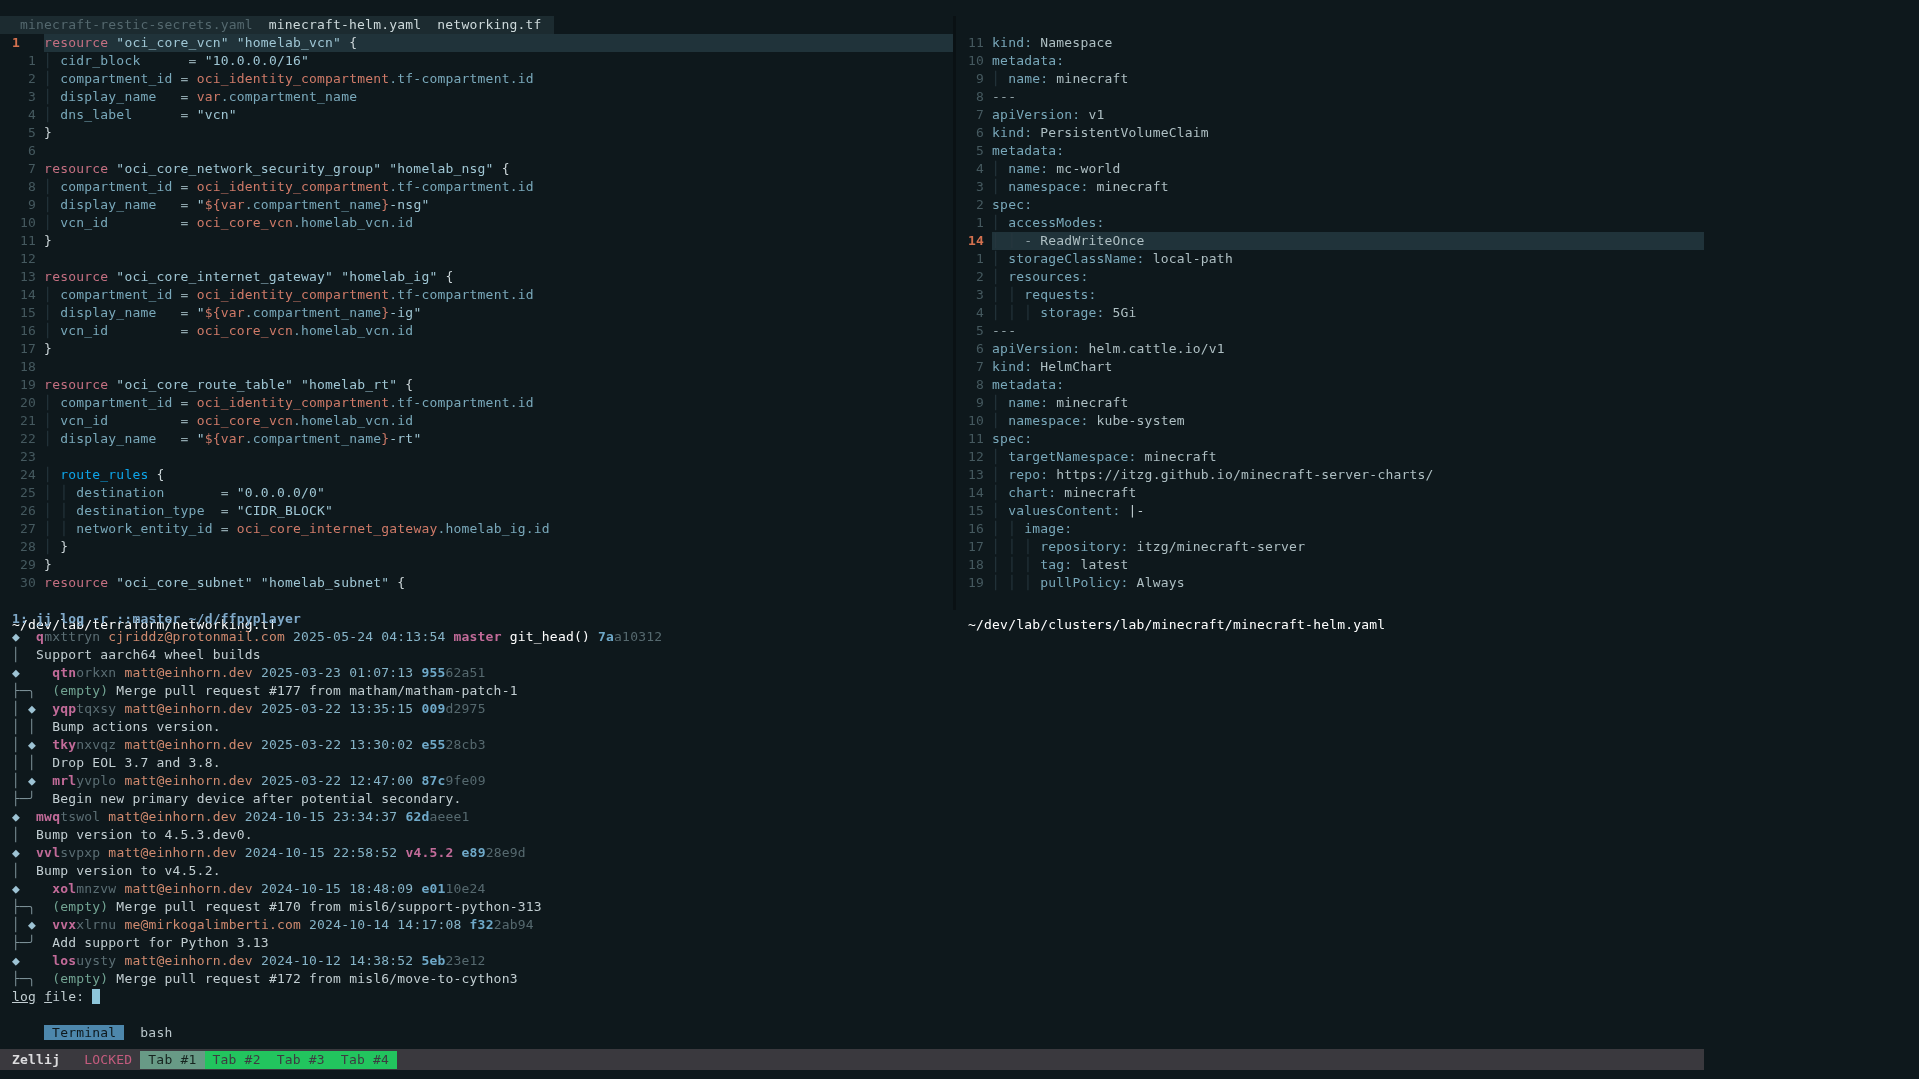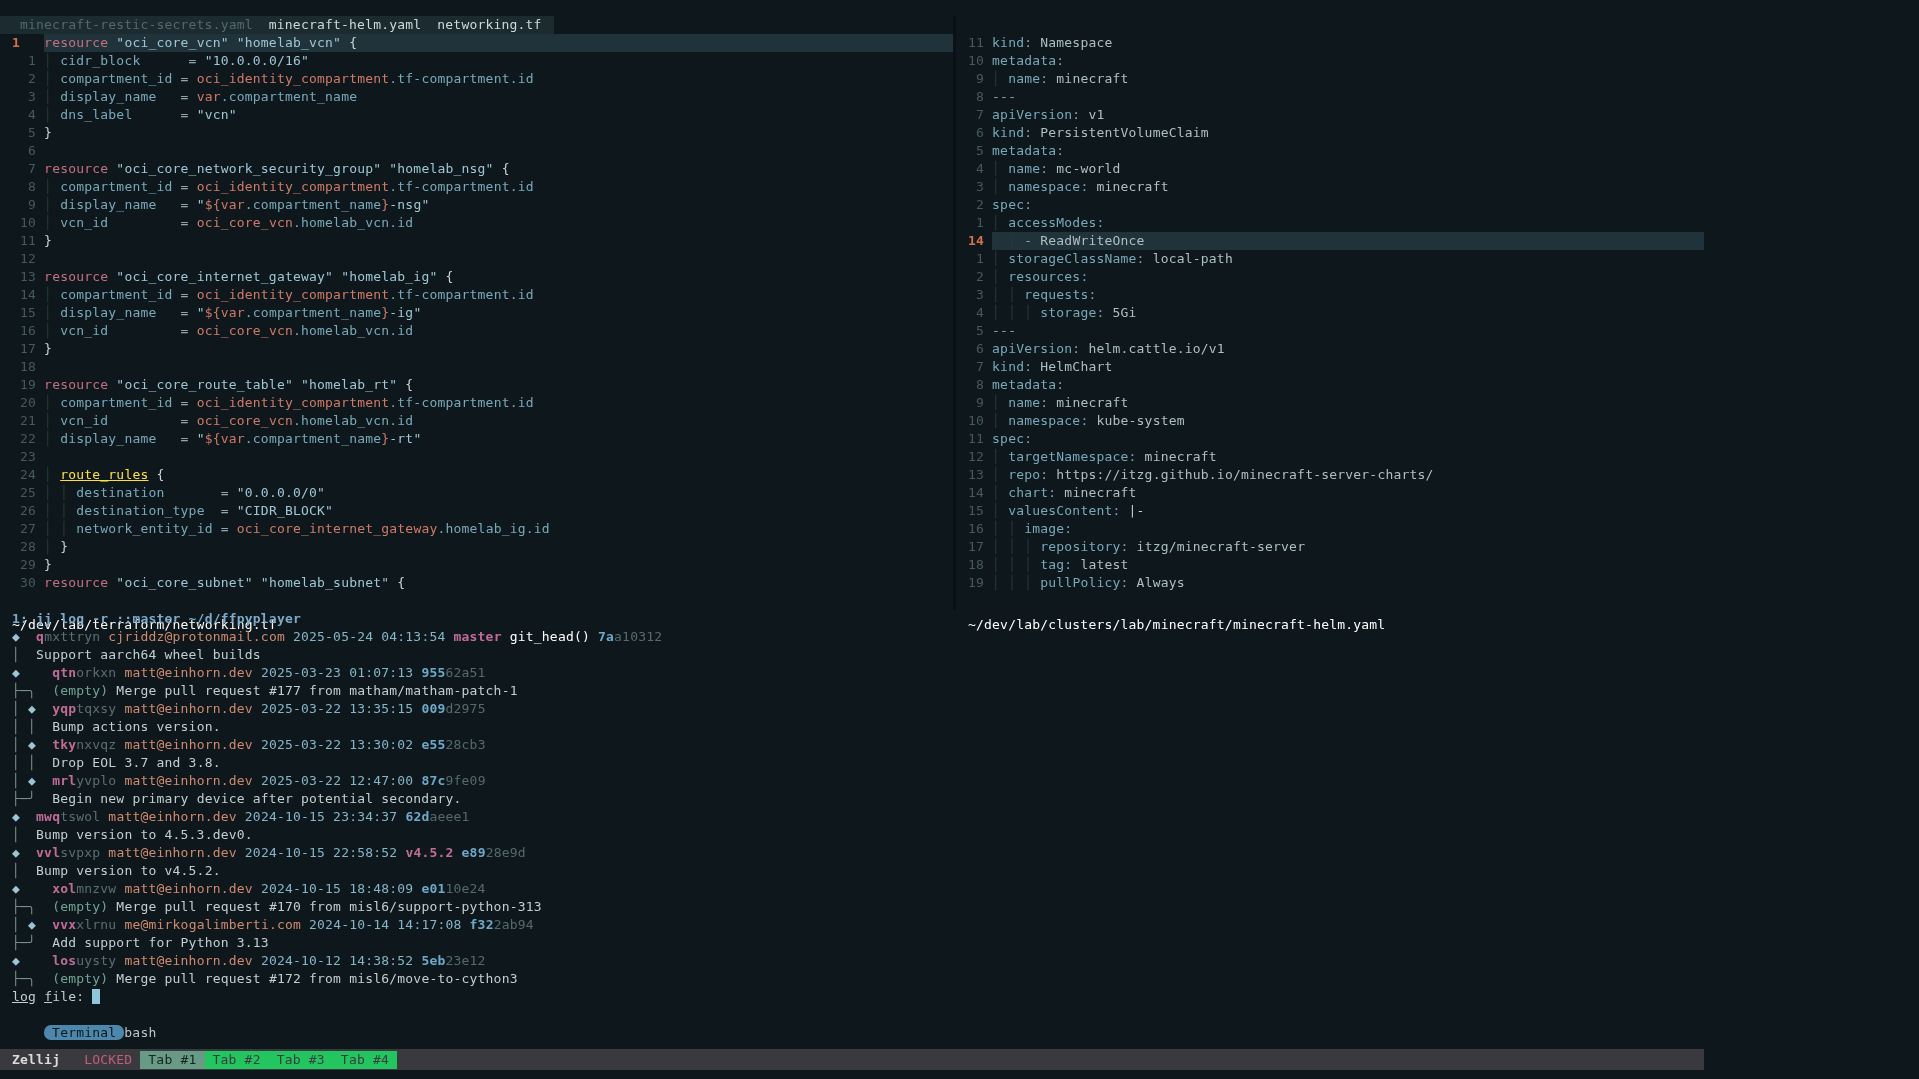--- a/index.html
+++ b/index.html
@@ -16,37 +16,37 @@
   .divider{position:absolute;left:953px;top:16px;width:3px;height:594px;background:#0a1114;}
   .terminal-pane{left:0;top:610px;width:1919px;padding-left:12px;box-sizing:border-box;}
   .bufferline{position:relative;height:18px;margin-left:-12px;}
   .bufferline .strip{position:absolute;left:0;top:0;width:554px;height:18px;background:#1c2b30;
     display:flex;gap:16px;padding-left:20px;box-sizing:border-box;}
   .btab{color:#cdd9db;}
   .btab.dim{color:#54686e;}
   .pathline{height:18px;color:#ffffff;white-space:pre;margin-top:24px;}
   .ptitle{height:18px;color:#7fa9c9;font-weight:bold;white-space:pre;}
   
-  .sg-kw{color:#c57082;}   .sg-typ{color:#fde047;text-decoration:underline;}  .sg-prop{color:#79a8ba;}
+  .sg-kw{color:#c57082;}   .sg-typ{color:#0ea5e9;}  .sg-prop{color:#79a8ba;}
   .sg-str{color:#9fc6d4;}  .sg-ref{color:#cf7a68;}  .sg-op{color:#8fa6ad;}
   .sg-punc{color:#ccd6d9;} .sg-gd{color:#27383f;}   .sg-def{color:#c2ced2;}
   .sg-key{color:#79a8ba;}  .sg-val{color:#aebfc3;}  .sg-sep{color:#8fa0a5;}
   
   .sg-nd{color:#9dc3d4;}   .sg-gr{color:#7b8f96;}
   .sg-cid{color:#c26b99;font-weight:bold;} .sg-dim{color:#5b6e74;}
   .sg-em{color:#d08a6f;}   .sg-dt{color:#86b4c8;}
   .sg-br{color:#c26b99;font-weight:bold;}  .sg-gh{color:#ffffff;}
   .sg-h1{color:#6fa9c9;font-weight:bold;}  .sg-h2{color:#56696f;}
   .sg-de{color:#c2ced2;}   .sg-emp{color:#72a493;}
   .sg-pu{color:#c2ced2;text-decoration:underline;}
   .sg-cur{background:#8ec6da;color:#0e181c;}
   
   .panetabs{position:absolute;left:0;top:1006px;width:1919px;height:18px;padding-left:12px;box-sizing:border-box;white-space:pre;}
-  .chip-term{background:#4d87ac;color:#0e181c;padding:0 8px;border-radius:7px;}
-  .bash-label{color:#b9c6ca;}
+  .chip-term{background:#4d87ac;color:#0e181c;padding:0 8px;}
+  .bash-label{color:#b9c6ca;margin-left:16px;}
   
   .statusbar{position:absolute;left:0;top:1041px;width:1919px;height:21px;background:#3a393e;
     display:flex;align-items:center;padding-left:12px;box-sizing:border-box;white-space:pre;margin-top:8px;}
   .znm{color:#dcdcde;font-weight:bold;}
   .lkd{color:#c45c7e;font-weight:normal;margin-left:24px;}
   .ztab-active{background:#689a86;color:#17241f;padding:0 8px;margin-left:8px;}
   .ztabs-strip{background:#22c55e;color:#3d3c41;padding:0 8px;}
   .ztab{margin-right:16px;}
   .ztab:last-child{margin-right:0;}
 </style>

